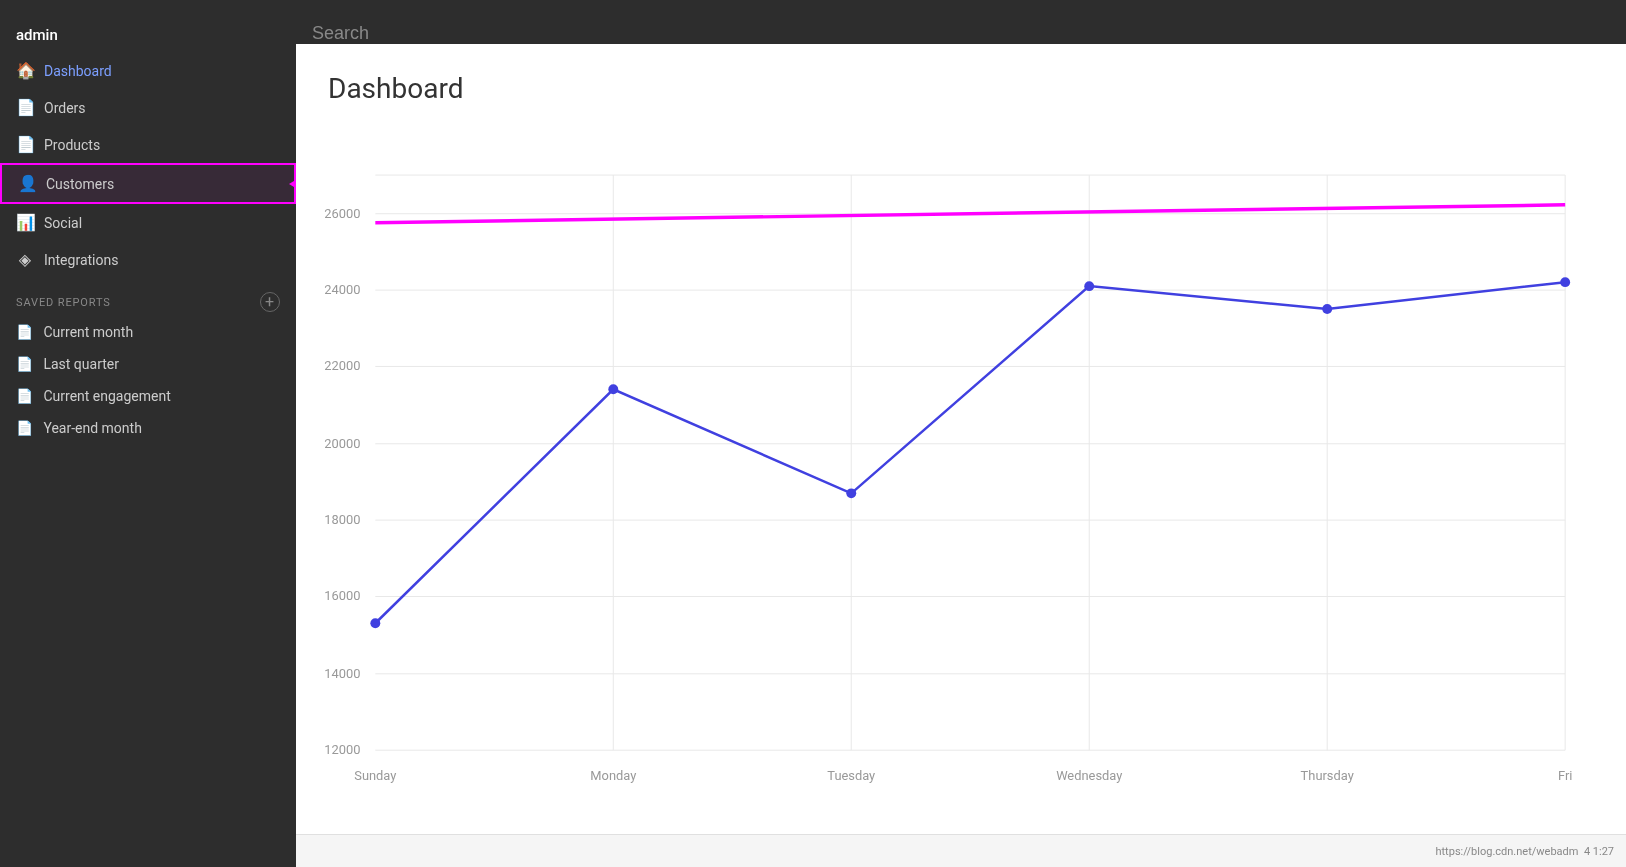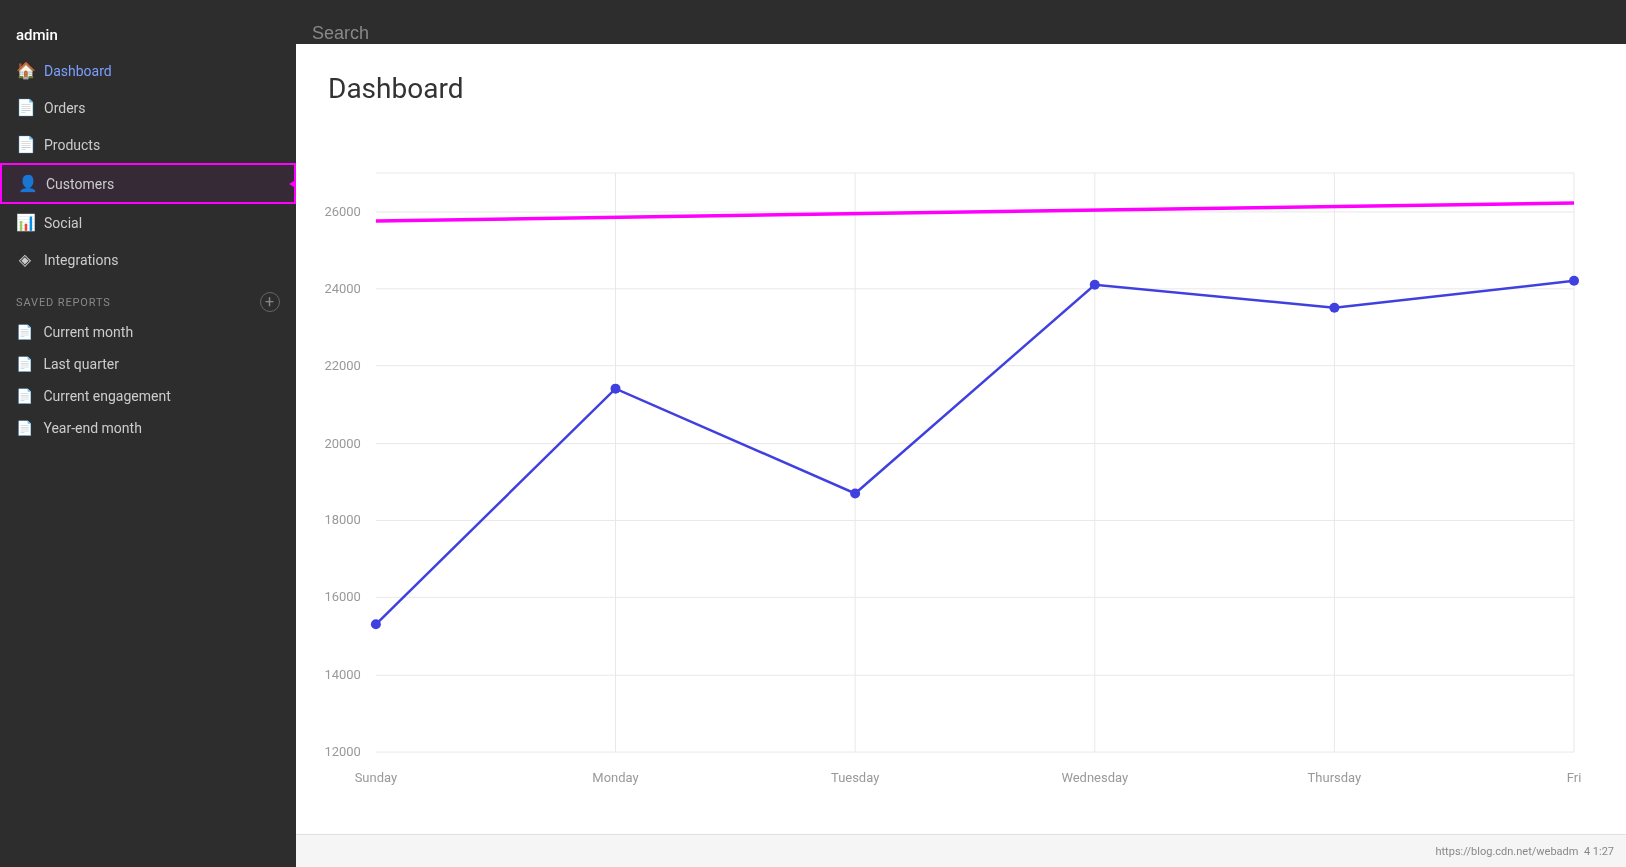--- a/index.html
+++ b/index.html
@@ -126,21 +126,21 @@
     }
     .page-title {
       font-size: 28px;
       font-weight: 400;
       color: #333;
     }
 
     
     .chart-container {
       flex: 1;
-      padding: 0 32px 0 0;
+      padding: 0 41px 0 0;
       position: relative;
       overflow: hidden;
     }
 
     
     .bottombar {
       height: 28px;
       background: #f5f5f5;
       border-top: 1px solid #e0e0e0;
       display: flex;

